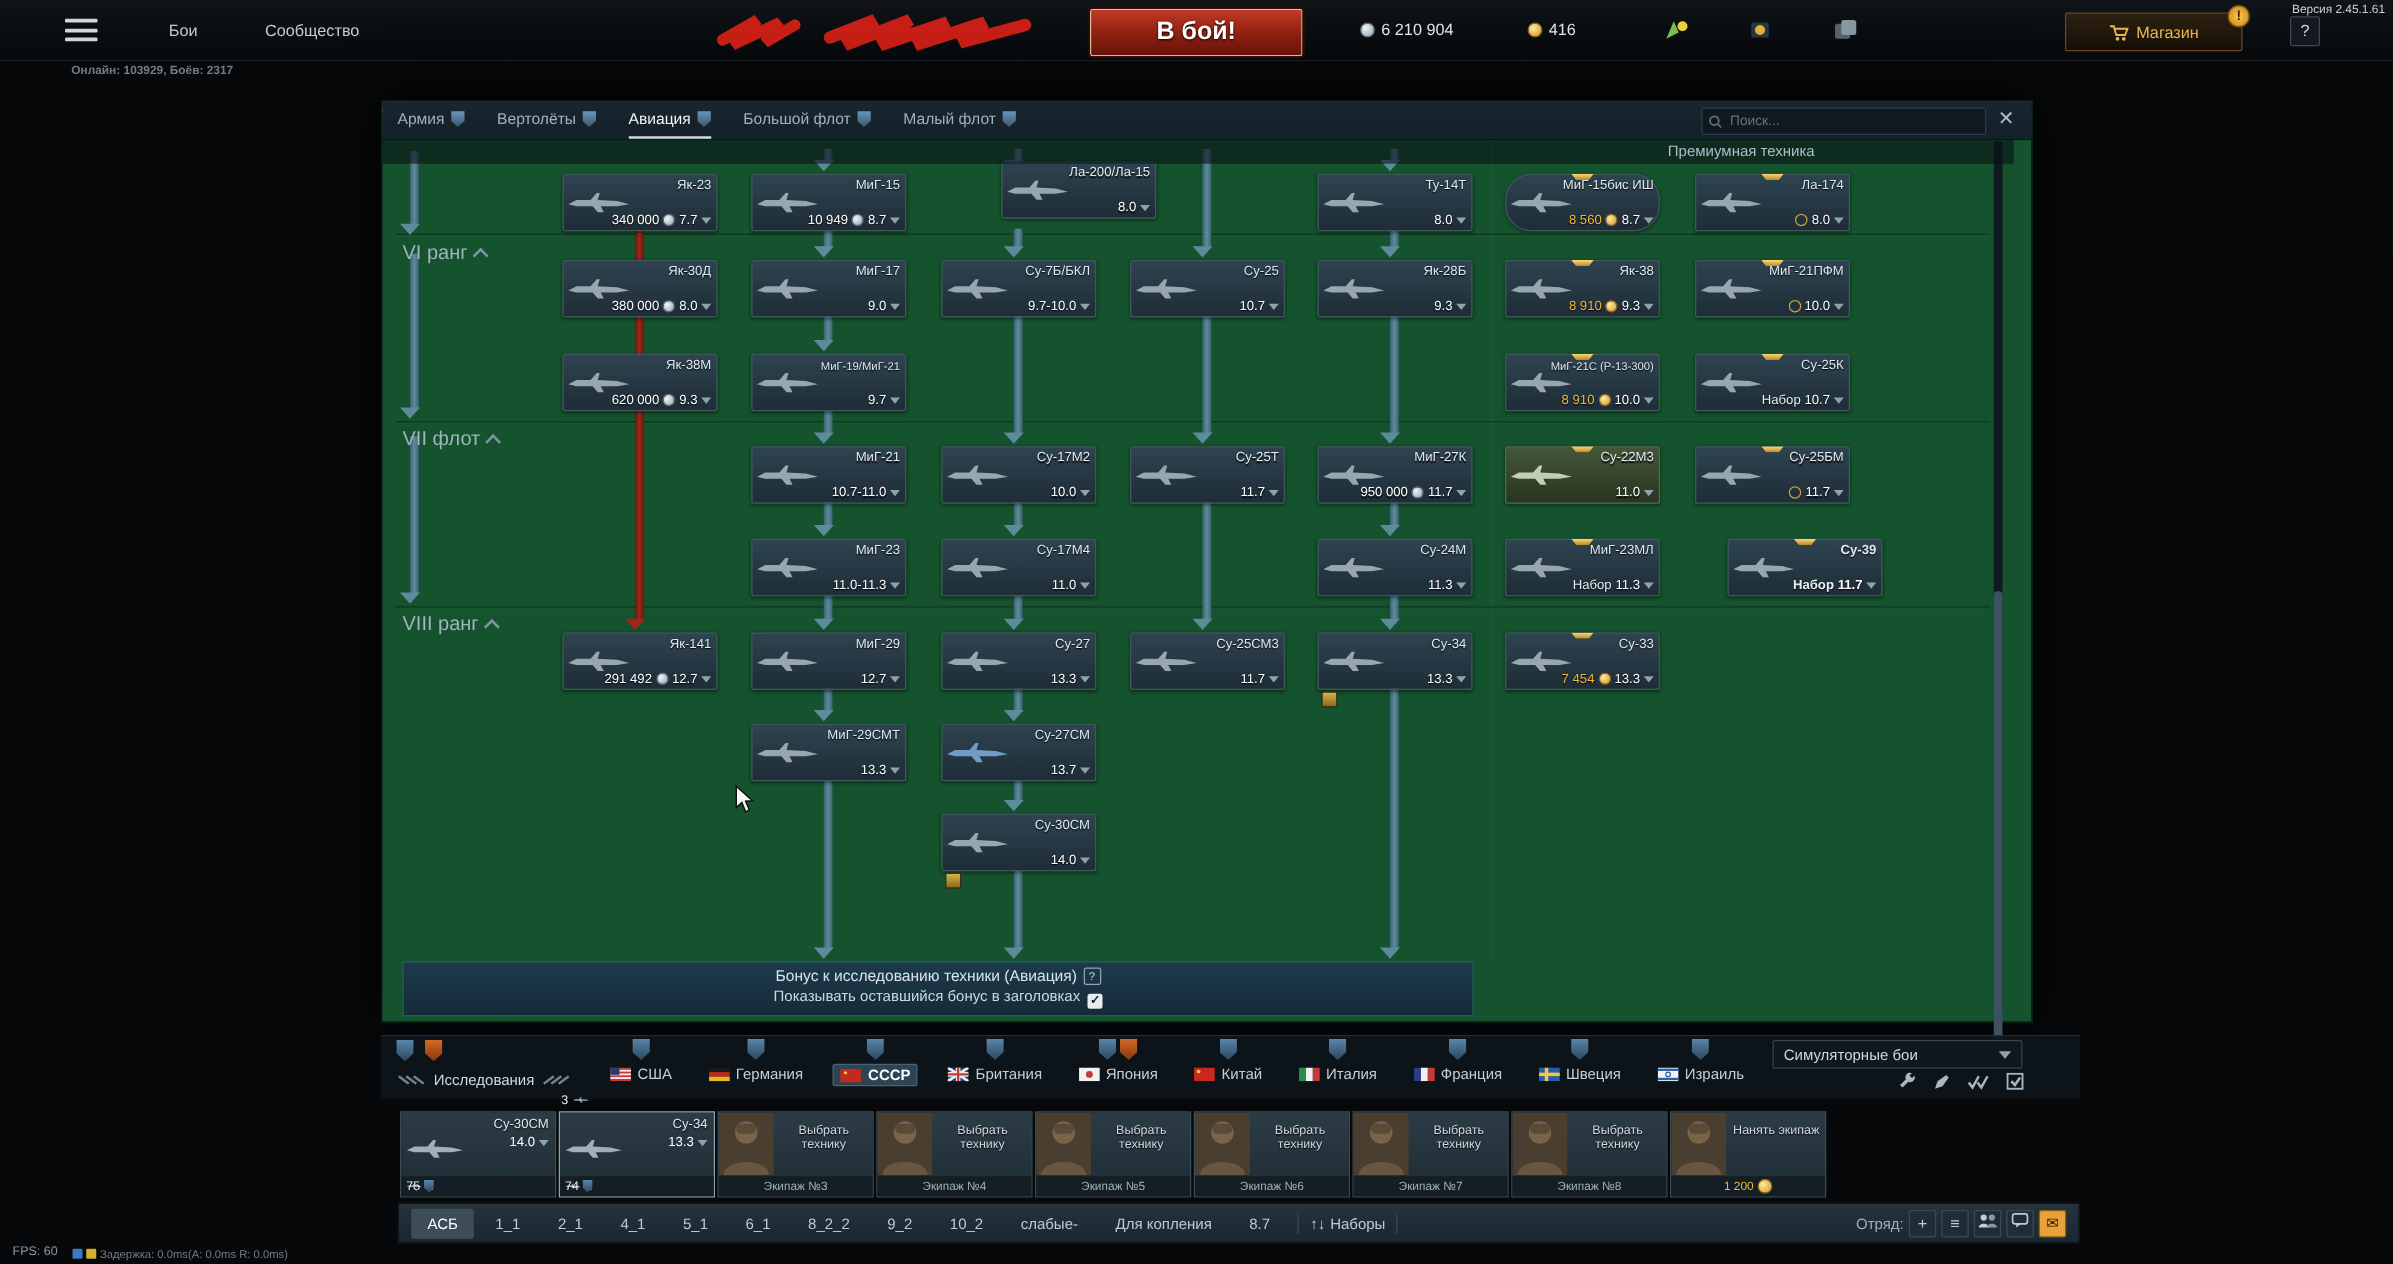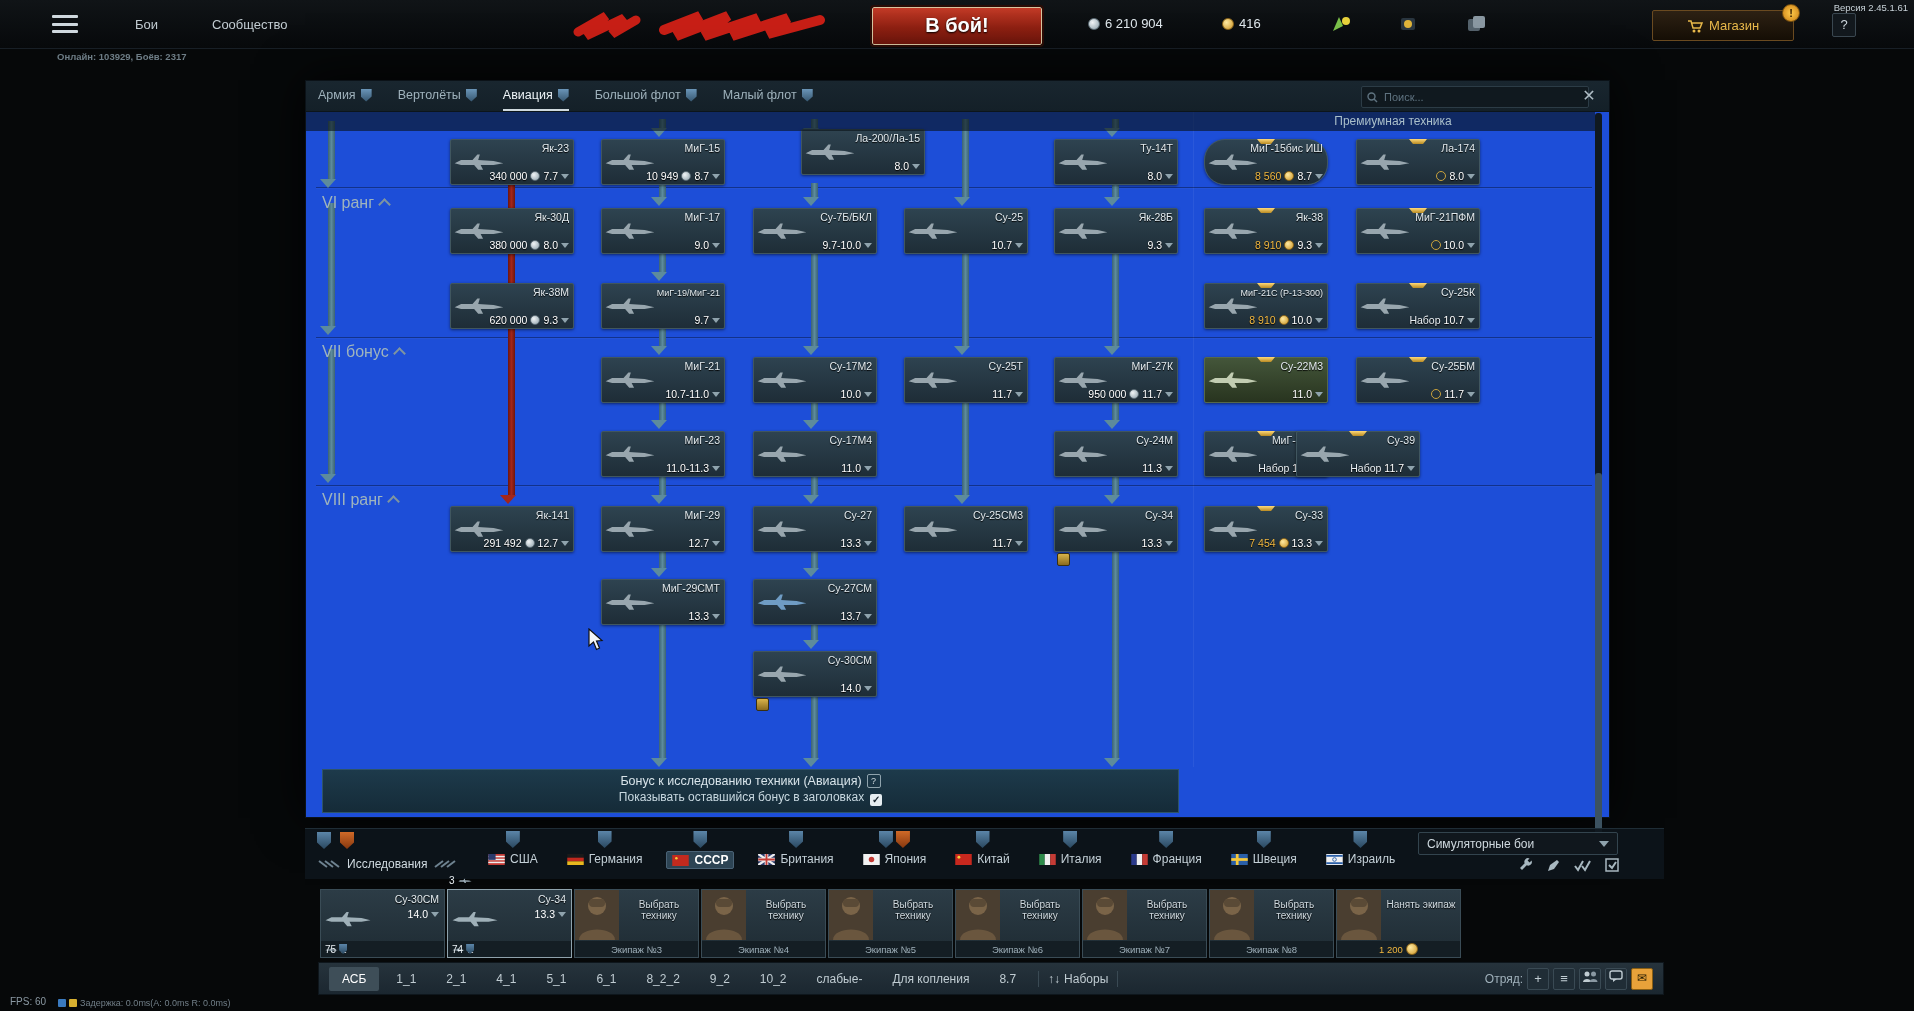--- a/index.html
+++ b/index.html
@@ -17,21 +17,21 @@
   .currency{position:absolute;top:16px;display:flex;align-items:center;gap:5px;color:#dfe7ec;font-size:13px;}
   .cur-silver{left:1088px;} .cur-gold{left:1222px;}
   .coin{width:10px;height:10px;border-radius:50%;display:inline-block;}
   .coin.silver{background:radial-gradient(circle at 35% 35%,#f0f4f6,#8fa2ac);border:1px solid #5c6c75;}
   .coin.gold{background:radial-gradient(circle at 35% 35%,#ffe9a0,#cd9728);border:1px solid #8a641a;}
   .tb-icon{position:absolute;top:14px;}
   .shop-btn{position:absolute;left:1652px;top:10px;width:140px;height:29px;background:linear-gradient(#32241300,#0000),linear-gradient(#2d2113,#150e05);border:1px solid #6a4a20;border-radius:2px;color:#e8b84a;font-size:13px;display:flex;align-items:center;justify-content:center;gap:6px;cursor:pointer;}
   .shop-badge{position:absolute;right:-7px;top:-7px;width:16px;height:16px;border-radius:50%;background:radial-gradient(#ffca4a,#c87d14);color:#3a2202;font-size:11px;font-weight:bold;text-align:center;line-height:16px;border:1px solid #7a5210;}
   .help-btn{position:absolute;left:1832px;top:13px;width:22px;height:22px;border:1px solid #3a4750;border-radius:2px;color:#cfd8de;font-size:13px;text-align:center;line-height:21px;background:#12181d;cursor:pointer;}
   
-  .window{position:absolute;left:305px;top:80px;width:1303px;height:736px;background:#1d4ed8;border:1px solid #0b1218;box-shadow:0 0 45px rgba(0,0,0,.85);}
+  .window{position:absolute;left:305px;top:80px;width:1303px;height:736px;background:#14532d;border:1px solid #0b1218;box-shadow:0 0 45px rgba(0,0,0,.85);padding-left:16px;}
   .tabsbar{position:absolute;left:0;top:0;right:0;height:30px;background:linear-gradient(#19262f,#142028);border-bottom:1px solid #0c151b;z-index:5;}
   .tabs{position:absolute;left:12px;top:0;height:30px;display:flex;gap:26px;align-items:center;}
   .tab{display:flex;align-items:center;gap:5px;font-size:12.5px;color:#9fb2bc;height:28px;cursor:pointer;border-bottom:2px solid transparent;}
   .tab.active{color:#eef4f7;border-bottom:2px solid #cfd9de;}
   .shield{clip-path:polygon(0 0,100% 0,100% 62%,50% 100%,0 62%);display:inline-block;}
   .shield.tabsh{width:11px;height:13px;background:linear-gradient(#6a95b8,#35556e);}
   .shield.blue{width:14px;height:17px;background:linear-gradient(#5b85a8,#2a4860);}
   .shield.orange{width:14px;height:17px;background:linear-gradient(#d06a28,#87380f);}
   .searchbox{position:absolute;left:1055px;top:5px;width:216px;height:20px;background:#10191f;border:1px solid #2c3c46;border-radius:2px;display:flex;align-items:center;padding:0 5px;gap:4px;}
   .searchbox input{flex:1;background:transparent;border:none;outline:none;color:#c8d4da;font-size:11px;font-family:"Liberation Sans",sans-serif;}
@@ -207,21 +207,21 @@
       <div class="closebtn">✕</div>
     </div>
     <div class="headers">
       <span class="hdr right">Премиумная техника</span>
     </div>
     <div class="vdiv"></div>
     <div class="tree" id="tree"><div class="sep" style="top: 106px;"></div><div class="sep" style="top: 256px;"></div><div class="sep" style="top: 404px;"></div><div class="arrowbar red" style="left: 202px; top: 102px; height: 313px;"></div><div class="arrowhead red" style="left: 194px; top: 414px;"></div><div class="arrowbar" style="left: 353px; top: 38px; height: 10px;"></div><div class="arrowhead" style="left: 345px; top: 47px;"></div><div class="arrowbar" style="left: 353px; top: 102px; height: 15px;"></div><div class="arrowhead" style="left: 345px; top: 116px;"></div><div class="arrowbar" style="left: 353px; top: 171px; height: 21px;"></div><div class="arrowhead" style="left: 345px; top: 191px;"></div><div class="arrowbar" style="left: 353px; top: 246px; height: 20px;"></div><div class="arrowhead" style="left: 345px; top: 265px;"></div><div class="arrowbar" style="left: 353px; top: 320px; height: 20px;"></div><div class="arrowhead" style="left: 345px; top: 339px;"></div><div class="arrowbar" style="left: 353px; top: 394px; height: 21px;"></div><div class="arrowhead" style="left: 345px; top: 414px;"></div><div class="arrowbar" style="left: 353px; top: 469px; height: 19px;"></div><div class="arrowhead" style="left: 345px; top: 487px;"></div><div class="arrowbar" style="left: 353px; top: 542px; height: 136px;"></div><div class="arrowhead" style="left: 345px; top: 677px;"></div><div class="arrowbar" style="left: 505px; top: 38px; height: 10px;"></div><div class="arrowhead" style="left: 497px; top: 47px;"></div><div class="arrowbar" style="left: 505px; top: 102px; height: 15px;"></div><div class="arrowhead" style="left: 497px; top: 116px;"></div><div class="arrowbar" style="left: 505px; top: 171px; height: 95px;"></div><div class="arrowhead" style="left: 497px; top: 265px;"></div><div class="arrowbar" style="left: 505px; top: 320px; height: 20px;"></div><div class="arrowhead" style="left: 497px; top: 339px;"></div><div class="arrowbar" style="left: 505px; top: 394px; height: 21px;"></div><div class="arrowhead" style="left: 497px; top: 414px;"></div><div class="arrowbar" style="left: 505px; top: 469px; height: 19px;"></div><div class="arrowhead" style="left: 497px; top: 487px;"></div><div class="arrowbar" style="left: 505px; top: 542px; height: 18px;"></div><div class="arrowhead" style="left: 497px; top: 559px;"></div><div class="arrowbar" style="left: 505px; top: 614px; height: 64px;"></div><div class="arrowhead" style="left: 497px; top: 677px;"></div><div class="arrowbar" style="left: 656px; top: 38px; height: 79px;"></div><div class="arrowhead" style="left: 648px; top: 116px;"></div><div class="arrowbar" style="left: 656px; top: 171px; height: 95px;"></div><div class="arrowhead" style="left: 648px; top: 265px;"></div><div class="arrowbar" style="left: 656px; top: 320px; height: 95px;"></div><div class="arrowhead" style="left: 648px; top: 414px;"></div><div class="arrowbar" style="left: 806px; top: 38px; height: 10px;"></div><div class="arrowhead" style="left: 798px; top: 47px;"></div><div class="arrowbar" style="left: 806px; top: 102px; height: 15px;"></div><div class="arrowhead" style="left: 798px; top: 116px;"></div><div class="arrowbar" style="left: 806px; top: 171px; height: 95px;"></div><div class="arrowhead" style="left: 798px; top: 265px;"></div><div class="arrowbar" style="left: 806px; top: 320px; height: 20px;"></div><div class="arrowhead" style="left: 798px; top: 339px;"></div><div class="arrowbar" style="left: 806px; top: 394px; height: 21px;"></div><div class="arrowhead" style="left: 798px; top: 414px;"></div><div class="arrowbar" style="left: 806px; top: 469px; height: 209px;"></div><div class="arrowhead" style="left: 798px; top: 677px;"></div><div class="arrowbar" style="left: 22px; top: 40px; height: 59px;"></div><div class="arrowhead" style="left: 14px; top: 98px;"></div><div class="arrowbar" style="left: 22px; top: 122px; height: 124px;"></div><div class="arrowhead" style="left: 14px; top: 245px;"></div><div class="arrowbar" style="left: 22px; top: 268px; height: 126px;"></div><div class="arrowhead" style="left: 14px; top: 393px;"></div><div class="chev" style="left: 20px; top: 28px;"></div><div class="rank" style="top: 113px;">
           <span>VI ранг</span>
           <span class="chev"></span>
         </div><div class="rank" style="top: 262px;">
-          <span>VII бонус</span>
+          <span>VII флот</span>
           <span class="chev"></span>
         </div><div class="rank" style="top: 410px;">
           <span>VIII ранг</span>
           <span class="chev"></span>
         </div><div class="cell" style="left: 144px; top: 58px;">
           <div class="plane"><svg viewBox="0 0 64 24" width="52" height="21">
               <path fill="#98a6ae" d="M2 13 L10 9 L24 9 L30 2 L33 2 L31 9 L50 10 L62 13 L50 15 L34 15 L37 21 L31 21 L26 15 L10 15 Z"></path>
             </svg></div>
           <div class="vname">Як-23</div>
           <div class="vinfo">
@@ -485,21 +485,21 @@
           <div class="prem-mark"></div>
           <div class="plane"><svg viewBox="0 0 64 24" width="52" height="21">
               <path fill="#98a6ae" d="M2 13 L10 9 L24 9 L30 2 L33 2 L31 9 L50 10 L62 13 L50 15 L34 15 L37 21 L31 21 L26 15 L10 15 Z"></path>
             </svg></div>
           <div class="vname">МиГ-23МЛ</div>
           <div class="vinfo">
             <span class="pack">Набор</span>
             <span class="br">11.3</span>
             <span class="caret"></span>
           </div>
-        </div><div class="cell" style="left: 990px; top: 350px;">
+        </div><div class="cell" style="left: 1076px; top: 350px; font-weight: bold;">
           <div class="prem-mark"></div>
           <div class="plane"><svg viewBox="0 0 64 24" width="52" height="21">
               <path fill="#98a6ae" d="M2 13 L10 9 L24 9 L30 2 L33 2 L31 9 L50 10 L62 13 L50 15 L34 15 L37 21 L31 21 L26 15 L10 15 Z"></path>
             </svg></div>
           <div class="vname">Су-39</div>
           <div class="vinfo">
             <span class="pack">Набор</span>
             <span class="br">11.7</span>
             <span class="caret"></span>
           </div>

